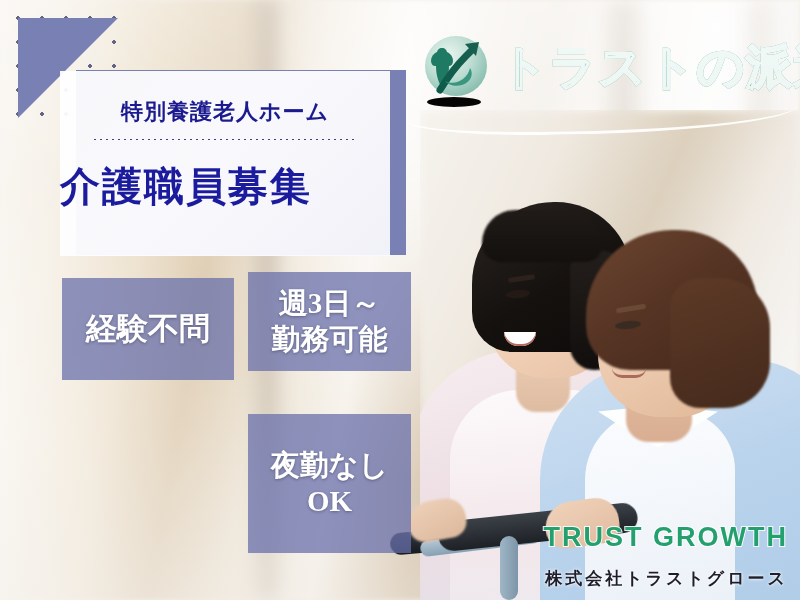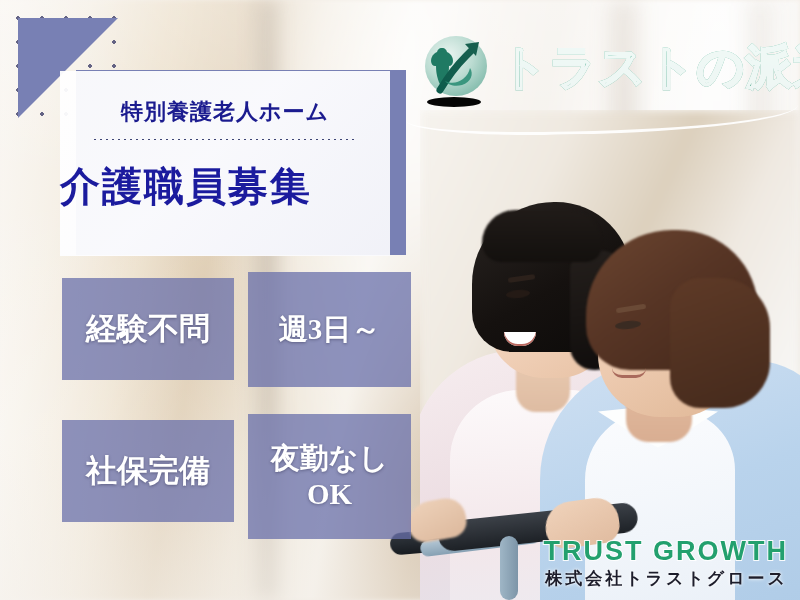--- a/index.html
+++ b/index.html
@@ -244,23 +244,23 @@
     background:rgba(104,110,170,.74);
     color:#fff;
     font-weight:bold;
     font-family:Liberation Serif, serif;
     display:flex;align-items:center;justify-content:center;
     text-align:center;
     line-height:1.22;
     text-shadow:0 1px 3px rgba(40,40,70,.45);
   }
   .badge.b1{left:62px;top:278px;width:172px;height:102px;font-size:31px;}
-  .badge.b2{left:248px;top:272px;width:163px;height:115px;font-size:29px;}
+  .badge.b2{left:248px;top:272px;width:163px;height:99px;font-size:29px;}
   .badge.b3{left:62px;top:420px;width:172px;height:102px;font-size:31px;}
-  .badge.b4{left:248px;top:414px;width:163px;height:125px;font-size:29px;justify-content:center;}
+  .badge.b4{left:248px;top:414px;width:163px;height:139px;font-size:29px;justify-content:center;}
   .badge span{display:block;}
 
   
   .logo{
     position:absolute;left:418px;top:28px;width:372px;height:88px;
   }
   .logo-mark{
     position:absolute;left:0;top:4px;width:78px;height:78px;
   }
   .logo-text{
@@ -288,21 +288,21 @@
   }
   .brand-en{
     font-size:27px;font-weight:bold;letter-spacing:2px;
     font-family:"Liberation Sans","DejaVu Sans",sans-serif;
     color:#23a06e;
     -webkit-text-stroke:2px rgba(255,255,255,.9);
     paint-order:stroke fill;
     white-space:nowrap;
   }
   .brand-jp{
-    margin-top:0;
+    margin-top:14px;
     font-size:17px;font-weight:bold;letter-spacing:3px;
     font-family:"DejaVu Sans","Liberation Sans",sans-serif;
     color:#1d1d2b;
     text-shadow:0 0 4px rgba(255,255,255,.85), 0 0 2px rgba(255,255,255,.9);
     white-space:nowrap;
   }
 </style>
 </head>
 <body>
 
@@ -359,26 +359,21 @@
 
   <div class="badge b1">
     <div>
       <span>経験不問</span>
       <span></span>
     </div>
   </div>
   <div class="badge b2">
     <div>
       <span>週3日～</span>
-    </div>
-  </div>
-  <div class="badge b3">
-    <div>
-      <span>社保完備</span>
-      <span></span>
+      <span>勤務可能</span>
     </div>
   </div>
   <div class="badge b4">
     <div>
       <span>夜勤なし</span>
       <span>OK</span>
     </div>
   </div>
 
   <div class="logo">

